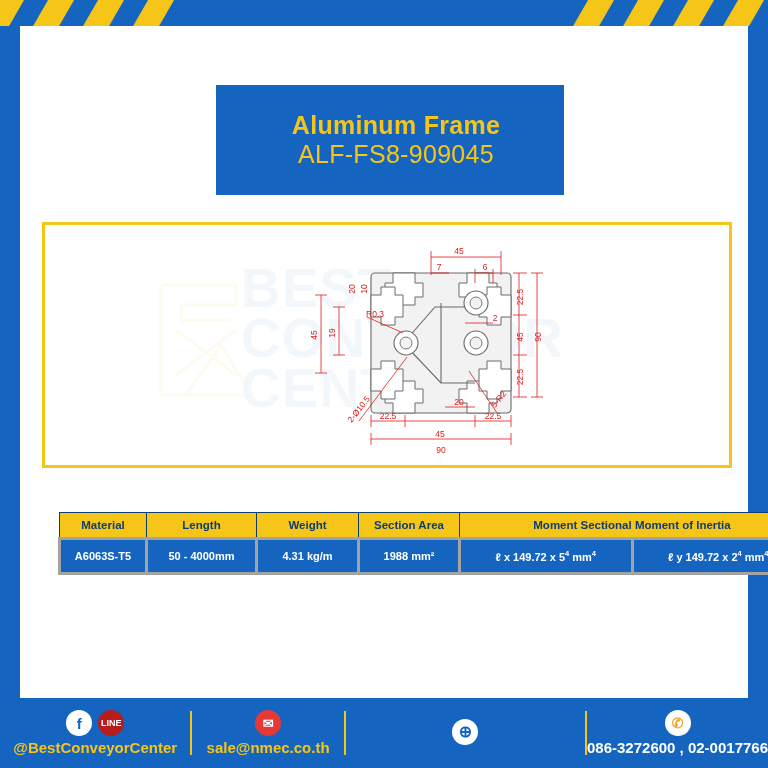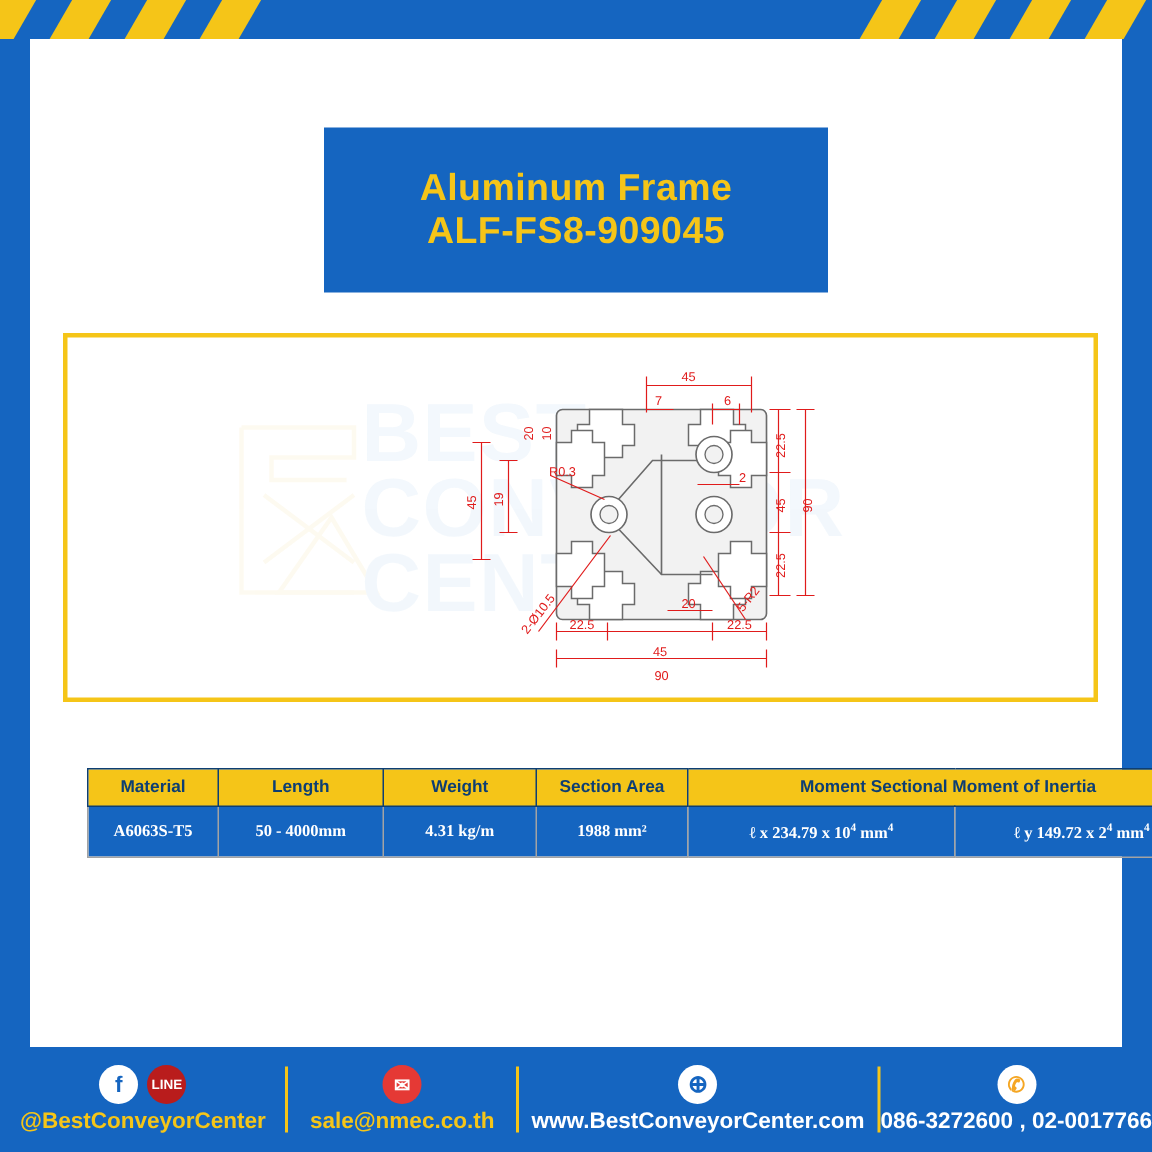--- a/index.html
+++ b/index.html
@@ -29,26 +29,27 @@
     left:20px;top:26px;width:728px;height:672px;
     background:#ffffff;
   }
 
   
   .title-box{
     position:absolute;left:216px;top:85px;width:336px;height:110px;
     background:#1565c0;
     display:flex;flex-direction:column;align-items:center;justify-content:center;
     text-align:center;
+    padding-left:12px;
   }
   .title-line1,.title-line2{
     color:#f5c518;font-weight:bold;font-size:25px;line-height:28px;letter-spacing:.3px;
   }
   .title-code{
-    color:#f5c518;font-weight:bold;font-size:25px;line-height:30px;letter-spacing:.3px;
+    color:#f5c518;font-weight:normal;font-size:25px;line-height:30px;letter-spacing:.3px;
   }
 
   
   .draw-frame{
     position:absolute;left:42px;top:222px;width:684px;height:240px;
     border:3px solid #f5c518;background:#ffffff;overflow:hidden;
   }
   .watermark{
     position:absolute;left:16px;top:0;width:684px;height:240px;
     opacity:.18;pointer-events:none;
@@ -65,21 +66,21 @@
     position:absolute;left:58px;top:498px;width:748px;
     border-collapse:collapse;
     margin-top:14px;
   }
   .spec-table th{
     background:#f5c518;color:#0d3e73;font-size:11.5px;font-weight:bold;
     border:1px solid #0d3e73;padding:6px 2px;text-align:center;
   }
   .spec-table td{
     background:#1565c0;color:#ffffff;font-size:11px;font-weight:bold;
-    border:1px solid #a3a3a3;padding:9px 2px;text-align:center;font-family:Liberation Serif, serif;
+    border:3px solid #a3a3a3;padding:9px 2px;text-align:center;
   }
   .spec-table sup{font-size:7.5px;}
 
   
   .footer{
     position:absolute;left:0;bottom:0;width:768px;height:70px;
     background:#1565c0;color:#ffffff;
   }
   .footer-row{
     position:absolute;left:0;top:0;width:768px;height:70px;
@@ -289,21 +290,21 @@
         <th colspan="2">Moment Sectional Moment of Inertia</th>
       </tr>
     </thead>
     <tbody>
       <tr>
         <td>A6063S-T5</td>
         <td>50 - 4000mm</td>
         <td>4.31 kg/m</td>
         <td>1988 mm²</td>
         <td>
-          <span>ℓ x 234.79 x 10</span><sup>4</sup><span> mm</span><sup>4</sup>
+          <span>ℓ x 149.72 x 5</span><sup>4</sup><span> mm</span><sup>4</sup>
         </td>
         <td>
           <span>ℓ y 149.72 x 2</span><sup>4</sup><span> mm</span><sup>4</sup>
         </td>
       </tr>
     </tbody>
   </table>
 
   <div class="footer">
     <div class="footer-row">
@@ -329,21 +330,20 @@
         </div>
       </div>
 
       <div class="f-sep"></div>
 
       <div class="f-item" style="width:245px">
         <div class="f-stack">
           <div class="f-top">
               <div class="f-icon web">⊕</div>
             </div>
-          <div class="f-text white">www.BestConveyorCenter.com</div>
         </div>
       </div>
 
       <div class="f-sep"></div>
 
       <div class="f-item" style="flex:1">
         <div class="f-stack">
           <div class="f-top">
               <div class="f-icon phone">✆</div>
             </div>

